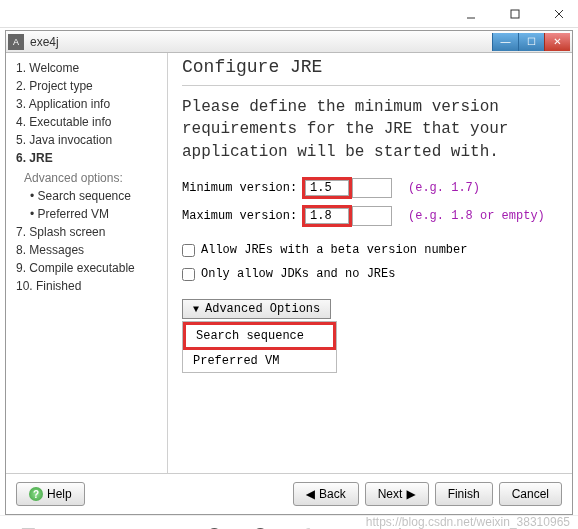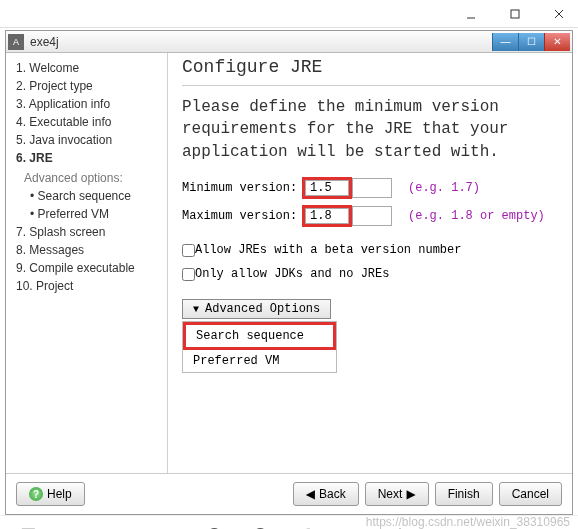--- a/index.html
+++ b/index.html
@@ -34,21 +34,21 @@
 .desc { font-family: "Courier New", monospace; font-size: 16px; color: #333; line-height: 1.4; margin-bottom: 14px;}
 
 .form-row { display: flex; align-items: center; margin-bottom: 6px; font-family: "Courier New", monospace; font-size: 12px;}
 .form-label { width: 120px; }
 .ver-input { width: 44px; height: 16px; border: 1px solid #aaa; padding: 0 4px; font-family: inherit; font-size: 12px;}
 .ver-blank { width: 40px; height: 20px; border: 1px solid #aaa; margin-left: 0; background:#fff;}
 .hint { margin-left: 16px; color: #a21caf;}
 .highlight-box { border: 3px solid #e03030; padding: 0; }
 .ver-group { display: inline-flex; }
 
-.chk-row { display: flex; align-items: center; font-family: "Courier New", monospace; font-size: 12px; margin-top: 10px;}
+.chk-row { display: flex; align-items: center; gap: 6px; font-family: "Courier New", monospace; font-size: 12px; margin-top: 10px;}
 .chk { width: 13px; height: 13px; }
 
 .adv-section { margin-top: 18px; font-family: "Courier New", monospace; font-size: 12px; }
 .adv-toggle { display: inline-flex; align-items: center; gap: 6px; border: 1px solid #888; background: linear-gradient(#f8f8f8,#e4e4e4); padding: 2px 10px; cursor: default;}
 .adv-toggle .tri { font-size: 10px;}
 .adv-list { width: 155px; margin-top: 2px; border: 1px solid #bbb; }
 .adv-item { padding: 4px 10px; border-bottom: 1px solid #e0e0e0; background: #fff;}
 .adv-item:last-child { border-bottom: none;}
 .adv-item.selected { border: 3px solid #e03030; }
 
@@ -104,21 +104,21 @@
       <div class="step"><span>3.</span> <span>Application info</span></div>
       <div class="step"><span>4.</span> <span>Executable info</span></div>
       <div class="step"><span>5.</span> <span>Java invocation</span></div>
       <div class="step current"><span>6.</span> <span>JRE</span></div>
       <div class="sub-header">Advanced options:</div>
       <div class="substep">Search sequence</div>
       <div class="substep">Preferred VM</div>
       <div class="step"><span>7.</span> <span>Splash screen</span></div>
       <div class="step"><span>8.</span> <span>Messages</span></div>
       <div class="step"><span>9.</span> <span>Compile executable</span></div>
-      <div class="step"><span>10.</span> <span>Project</span></div>
+      <div class="step"><span>10.</span> <span>Finished</span></div>
 
     </div>
 
     <div class="main">
       <h1>Configure JRE</h1>
       <hr class="h1line">
       <div class="desc">Please define the minimum version requirements for the JRE that your application will be started with.</div>
 
       <div class="form-row">
         <span class="form-label">Minimum version:</span>

